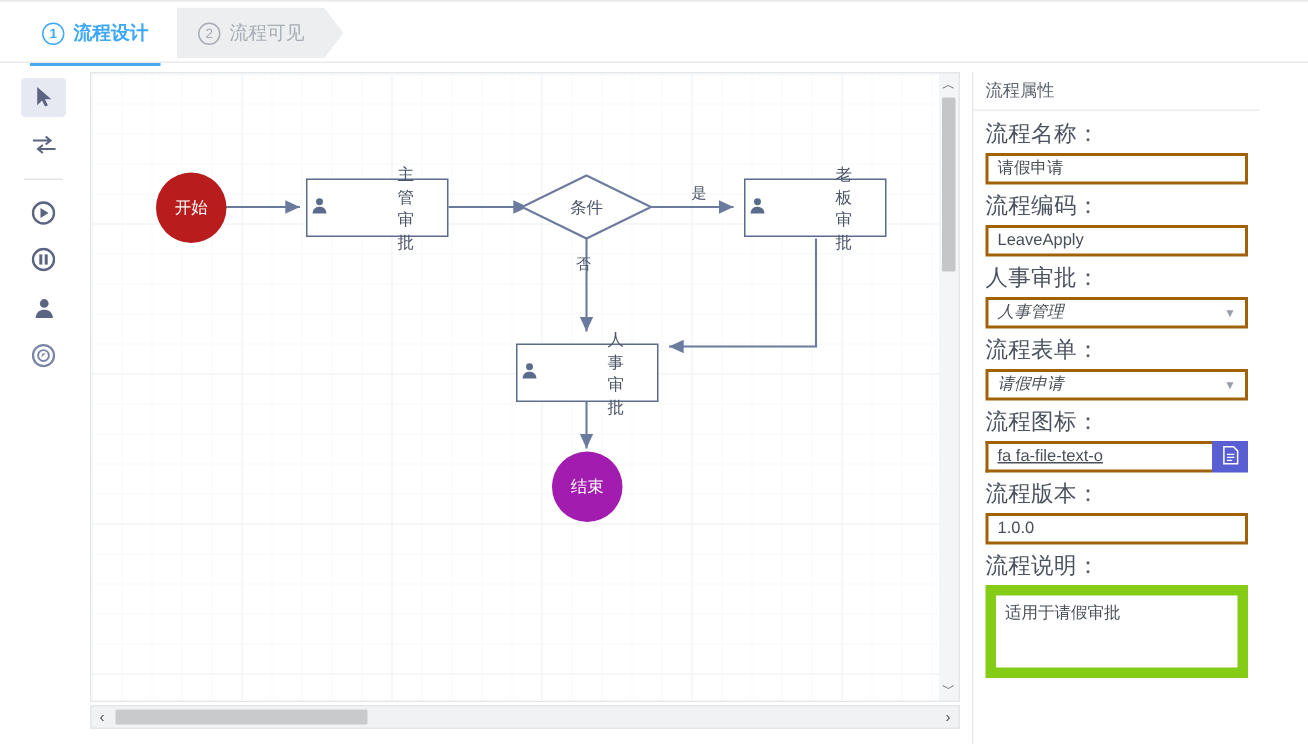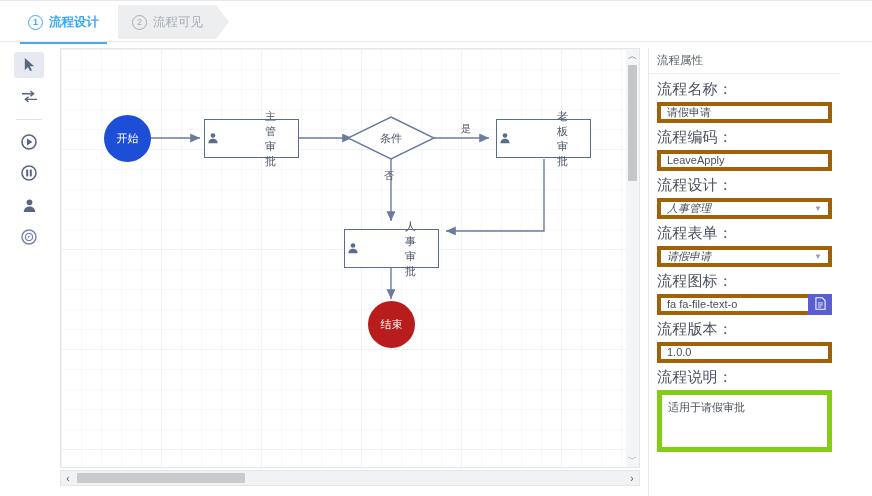--- a/index.html
+++ b/index.html
@@ -137,35 +137,35 @@
     font-size: 11.5px; color: #5d6470;
     border-bottom: 1px solid #eceef0;
   }
   #prop-body { padding: 6px 8px 0 8px; }
   .field { margin-bottom: 5px; }
   .field > label {
     display: block; font-size: 15px; color: #4b5260; margin-bottom: 3px;
     letter-spacing: 0.2px;
   }
   .ctl {
-    width: 100%; height: 21px; border: 4px solid #a16207; background: #fff;
+    width: 100%; height: 21px; border: 2px solid #a16207; background: #fff;
     font-size: 11px; color: #4a5059; padding: 0 6px; line-height: 19px;
     display: flex; align-items: center;
   }
   .ctl.select { justify-content: space-between; font-style: italic; }
   .ctl .caret { color: #9aa0a8; font-size: 8px; }
   .icon-row { display: flex; }
-  .icon-row .ctl { flex: 1; border-right: none; }
+  .icon-row .ctl { flex: 1; border-right: none; text-decoration: underline; }
   .icon-btn {
     width: 24px; height: 21px; background: #595fd3;
     display: flex; align-items: center; justify-content: center;
     color: #fff;
   }
   .textarea {
-    width: 100%; height: 62px; border: 5px solid #84cc16; background: #fff;
+    width: 100%; height: 62px; border: 7px solid #84cc16; background: #fff;
     font-size: 11px; color: #4a5059; padding: 5px 6px; line-height: 1.4;
   }
 </style>
 </head>
 <body>
 
 <div id="steps-bar">
   <div class="step inactive">
     <span class="num">2</span>
     <span>流程可见</span>
@@ -252,21 +252,21 @@
 
     <path d="M370 89 H428" stroke="#6b7b9e" stroke-width="1.4" fill="none" marker-end="url(#ar)"></path>
 
     <path d="M330 110 V172" stroke="#6b7b9e" stroke-width="1.4" fill="none" marker-end="url(#ar)"></path>
 
     <path d="M483 110 V182 H385" stroke="#6b7b9e" stroke-width="1.4" fill="none" marker-end="url(#ar)"></path>
 
     <path d="M330 203 V250" stroke="#6b7b9e" stroke-width="1.4" fill="none" marker-end="url(#ar)"></path>
   </svg>
 
-  <div class="node node-circle" style="left:43px;top:66px;width:47px;height:47px;background:#1d4ed8;">
+  <div class="node node-circle" style="left:43px;top:66px;width:47px;height:47px;background:#b91c1c;">
     <span>开始</span>
   </div>
 
   <div class="node node-box" style="left:143px;top:70px;width:95px;height:39px;">
     <span class="nb-icon">
       <svg width="12" height="12" viewBox="0 0 16 16">
           <circle cx="8" cy="4.6" r="3.1" fill="#5b6b8c"></circle>
           <path d="M1.8 15 C2.2 10.4 5 9 8 9 C11 9 13.8 10.4 14.2 15 Z" fill="#5b6b8c"></path>
         </svg>
     </span>
@@ -293,21 +293,21 @@
   <div class="node node-box" style="left:283px;top:180px;width:95px;height:39px;">
     <span class="nb-icon">
       <svg width="12" height="12" viewBox="0 0 16 16">
           <circle cx="8" cy="4.6" r="3.1" fill="#5b6b8c"></circle>
           <path d="M1.8 15 C2.2 10.4 5 9 8 9 C11 9 13.8 10.4 14.2 15 Z" fill="#5b6b8c"></path>
         </svg>
     </span>
     <span class="nb-label">人事审批</span>
   </div>
 
-  <div class="node node-circle" style="left:307px;top:252px;width:47px;height:47px;background:#b91c1c;">
+  <div class="node node-circle" style="left:307px;top:252px;width:47px;height:47px;background:#a21caf;">
     <span>结束</span>
   </div>
 
   <span class="edge-label" style="left:400px;top:73px;">是</span>
   <span class="edge-label" style="left:323px;top:120px;">否</span>
 </div>
 
 <div id="v-scroll">
   <div class="arrow">︿</div>
   <div id="v-thumb"></div>
@@ -329,21 +329,21 @@
       <label>流程名称：</label>
       <div class="ctl">请假申请</div>
     </div>
 
     <div class="field">
       <label>流程编码：</label>
       <div class="ctl">LeaveApply</div>
     </div>
 
     <div class="field">
-      <label>流程设计：</label>
+      <label>人事审批：</label>
       <div class="ctl select">
         <span>人事管理</span>
         <span class="caret">▼</span>
       </div>
     </div>
 
     <div class="field">
       <label>流程表单：</label>
       <div class="ctl select">
         <span>请假申请</span>

